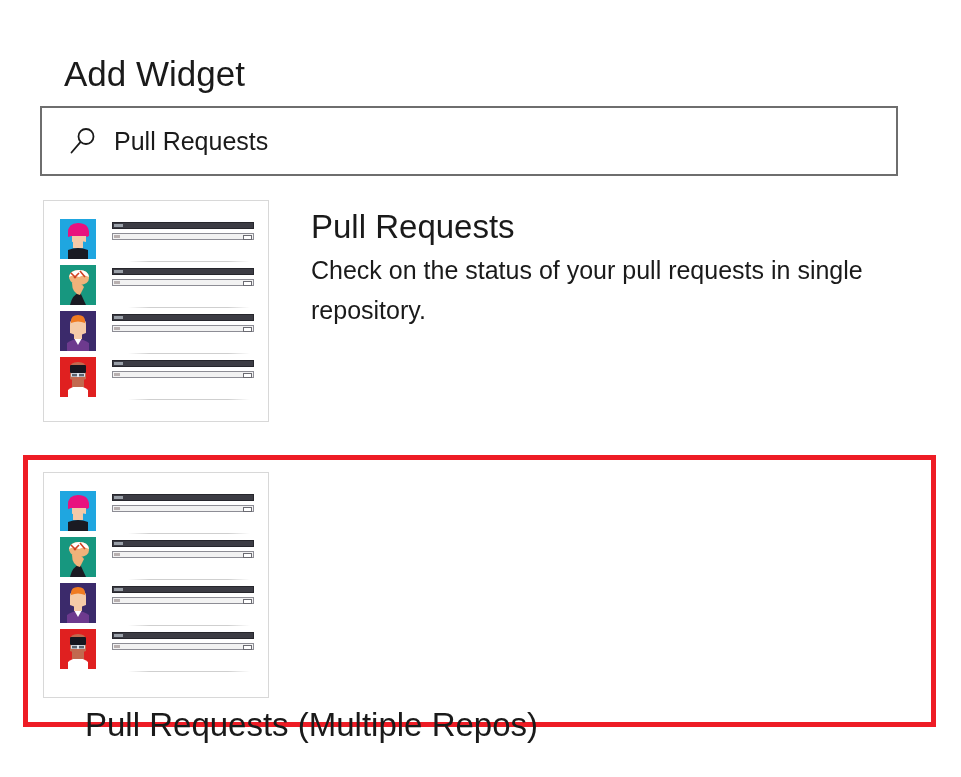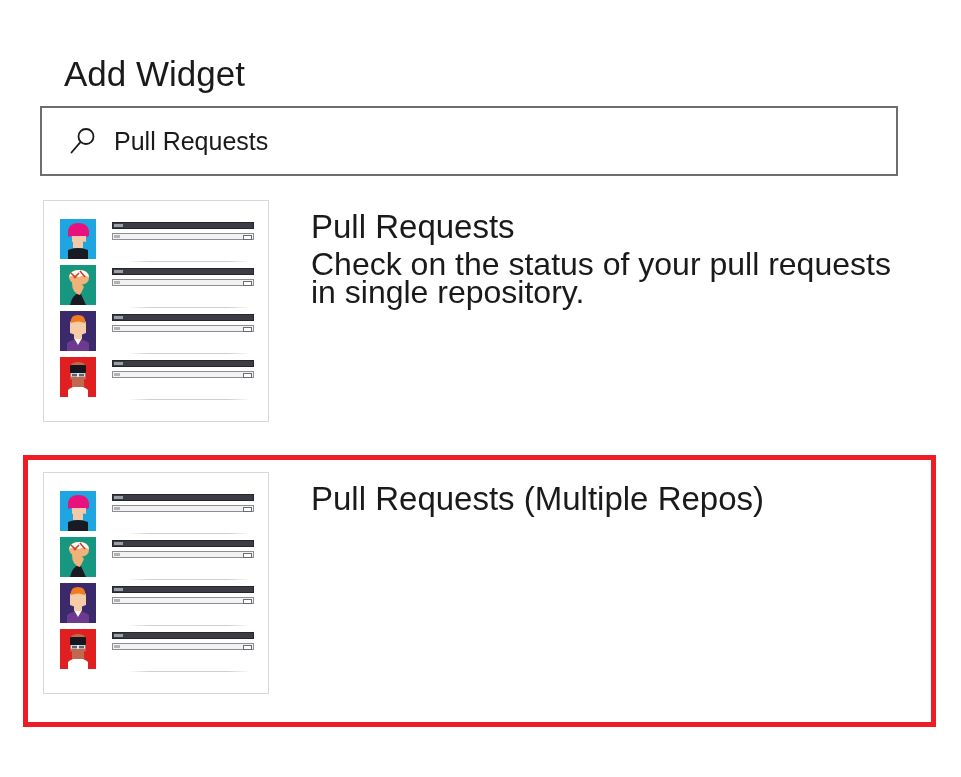--- a/index.html
+++ b/index.html
@@ -45,21 +45,21 @@
     white-space: nowrap;
   }
 
   
   .result-row {
     position: absolute;
     display: flex;
     align-items: flex-start;
   }
   .result-row.first  { left: 43px; top: 200px; width: 860px; }
-  .result-row.second { left: 43px; top: 472px; width: 860px; }
+  .result-row.second { left: 43px; top: 472px; width: 860px; flex-direction: column; }
 
   .selection-frame {
     position: absolute;
     left: 23px; top: 455px;
     width: 913px; height: 272px;
     border: 5px solid #ee1c25;
     background: transparent;
     pointer-events: none;
   }
 
@@ -137,22 +137,22 @@
     max-width: 600px;
   }
   .widget-name {
     font-size: 33px;
     line-height: 42px;
     color: #1a1a1a;
     white-space: nowrap;
     margin-bottom: 2px;
   }
   .widget-desc {
-    font-size: 32px;
-    line-height: 28px;
+    font-size: 25px;
+    line-height: 40px;
     color: #1a1a1a;
   }
   .second .text-block { margin-left: 42px; max-width: 600px; }
 </style>
 </head>
 <body>
 
 <div class="page">
 
   <div class="page-title">Add Widget</div>

